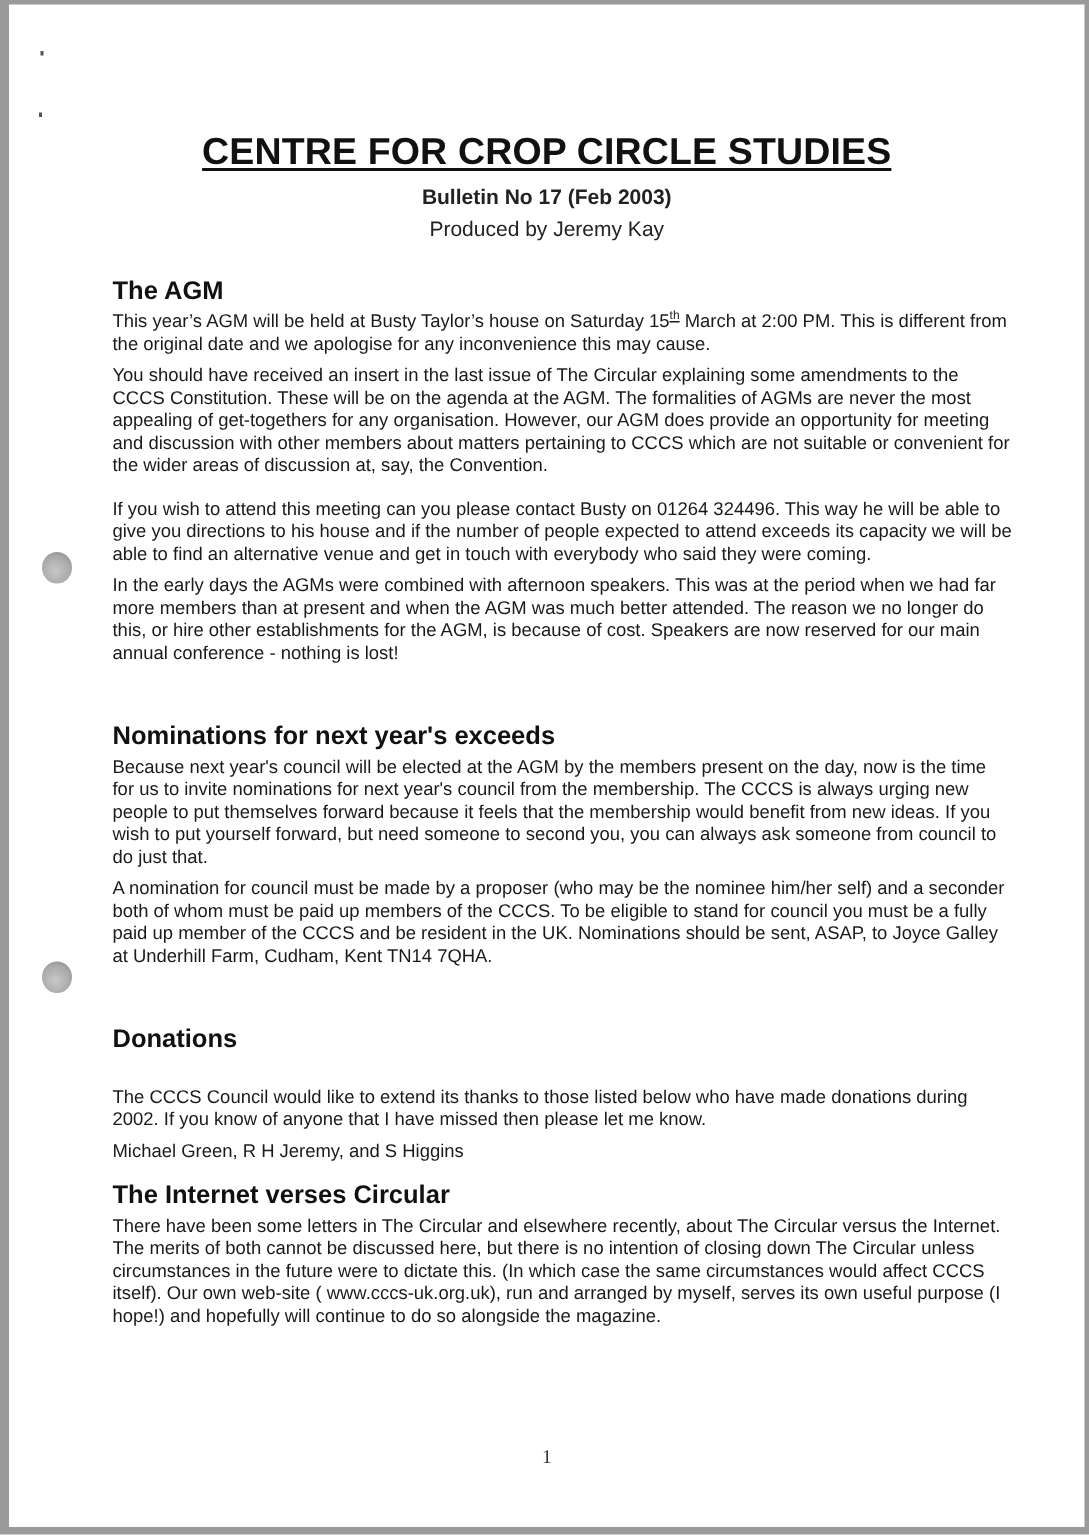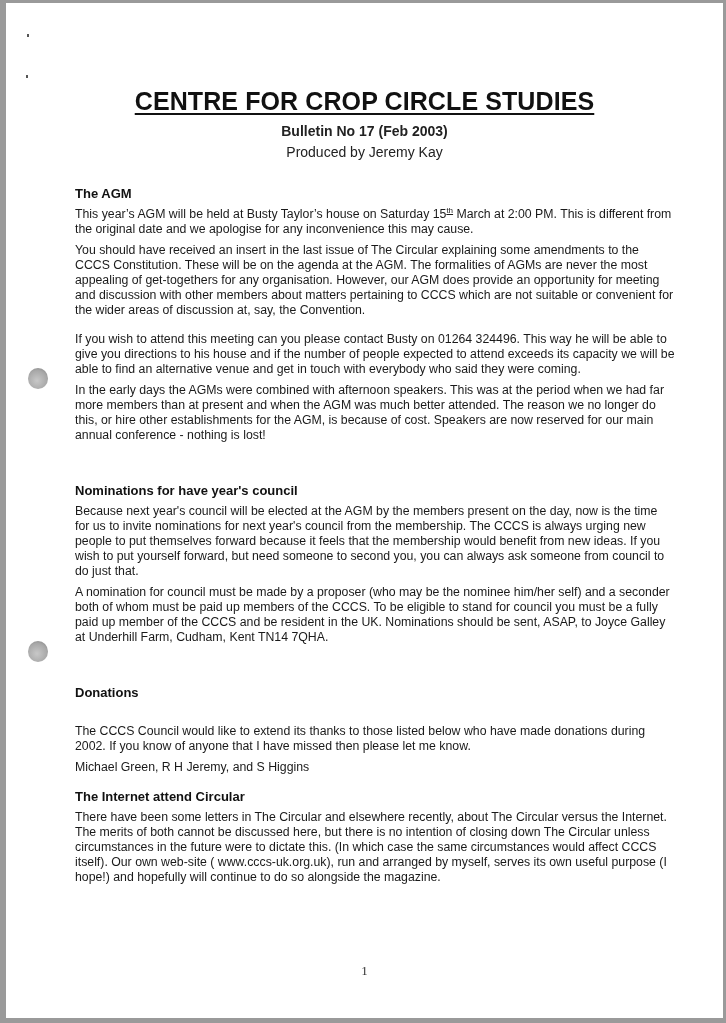--- a/index.html
+++ b/index.html
@@ -24,21 +24,21 @@
     text-decoration-thickness: 2px; text-underline-offset: 3px; letter-spacing: 0.1px;
     color: #111;
   }
   .subtitle {
     position: absolute; left: 0; right: 0; text-align: center; font-size: 14px; color: #222;
   }
   .content {
     position: absolute; left: 69px; width: 600px; top: 183px;
     font-size: 12.3px; line-height: 15px;
   }
-  h2 { font-size: 13px; font-weight: bold; margin: 0 0 6px 0; color: #111; }
+  h2 { font-size: 17px; font-weight: bold; margin: 0 0 6px 0; color: #111; }
   p { margin: 0 0 6px 0; }
   sup { font-size: 8px; line-height: 0; text-decoration: underline; }
   .gap-s { height: 8px; }
   .gap-l { height: 34px; }
   .pagenum {
     position: absolute; left: 0; right: 0; top: 960px; text-align: center;
     font-family: "Liberation Serif", serif; font-size: 13px; color: #333;
   }
 </style>
 </head>
@@ -60,33 +60,33 @@
       <p><span>This year’s AGM will be held at Busty Taylor’s  house on Saturday 15</span><sup>th</sup><span> March at 2:00 PM. This is different from the original date and we apologise for any inconvenience this may cause.</span></p>
       <p>You should have received an insert in the last issue of The Circular explaining some amendments to the CCCS Constitution. These will be on the agenda at the AGM. The formalities of AGMs are never the most appealing of get-togethers for any organisation. However, our AGM does provide an opportunity for meeting and discussion with other members about matters pertaining to CCCS which are not suitable or convenient for the wider areas of discussion at, say, the Convention.</p>
       <div class="gap-s"></div>
       <p>If you wish to attend this meeting can you please contact Busty on 01264 324496. This way he will be able to give you directions to his house and if the number of people expected to attend exceeds its capacity we will be able to find an alternative venue and get in touch with everybody who said they were coming.</p>
       <p>In the early days the AGMs were combined with afternoon speakers. This was at the period when we had far more members than at present and when the AGM was much better attended. The reason we no longer do this, or hire other establishments for the AGM, is because of cost. Speakers are now reserved for our main annual conference - nothing is lost!</p>
     </section>
 
     <div class="gap-l"></div>
 
     <section>
-      <h2>Nominations for have year's council</h2>
+      <h2>Nominations for next year's exceeds</h2>
       <p>Because next year's council will be elected at the AGM by the members present on the day, now is the time for us to invite nominations for next year's council from the membership. The CCCS is always urging new people to put themselves forward because it feels that the membership would benefit from new ideas. If you wish to put yourself forward, but need someone to second you, you can always ask someone from council to do just that.</p>
       <p>A nomination for council must be made by a proposer (who may be the nominee him/her self) and a seconder  both of whom must be paid up members of the CCCS. To be eligible to stand for council you must be a fully paid up member of the CCCS and be resident in the UK. Nominations should be sent, ASAP, to Joyce Galley at Underhill Farm, Cudham, Kent TN14 7QHA.</p>
     </section>
 
     <div class="gap-l"></div>
 
     <section>
       <h2 style="margin-bottom:24px;">Donations</h2>
       <p style="">The CCCS Council would like to extend its thanks to those listed below who have made donations during 2002. If  you know of anyone that I have missed then please let me know.</p>
       <p style="margin-bottom:14px;">Michael Green, R H Jeremy, and S Higgins</p>
     </section>
 
     <section>
-      <h2>The Internet attend Circular</h2>
+      <h2>The Internet verses Circular</h2>
       <p>There have been some letters in The Circular and elsewhere recently, about The Circular versus the Internet. The merits of both cannot be discussed here, but there is no intention of closing down The Circular unless circumstances in the future were to dictate this. (In which case the same circumstances would affect CCCS itself). Our own web-site ( www.cccs-uk.org.uk), run and arranged by myself, serves its own useful purpose (I hope!) and hopefully will continue to do so alongside the magazine.</p>
     </section>
   </div>
 
   <div class="pagenum">1</div>
 </div>
 
 </body></html>

